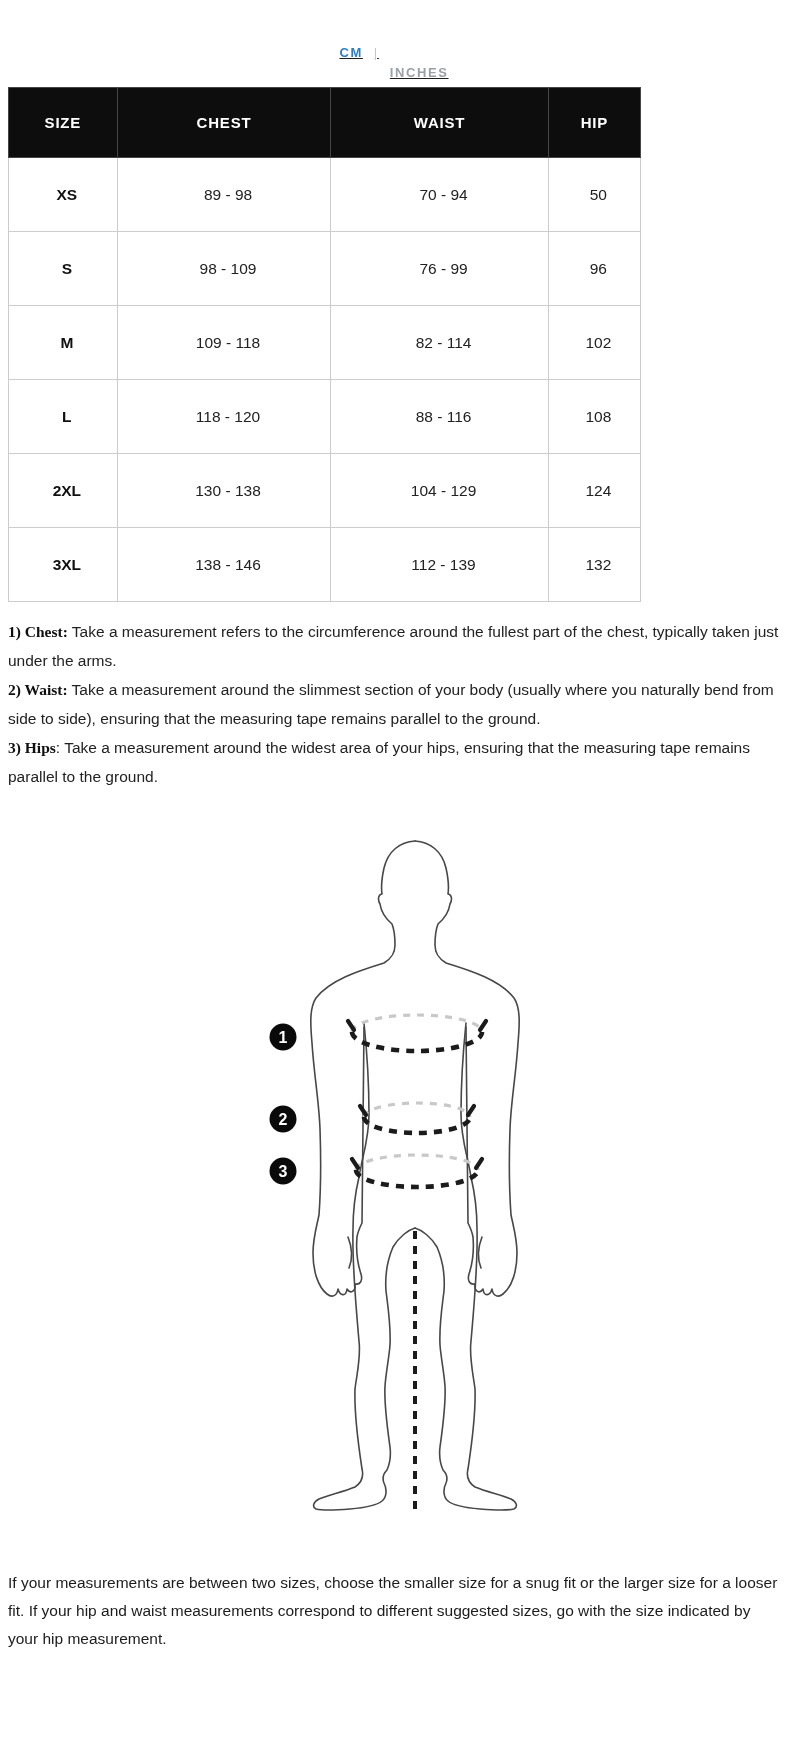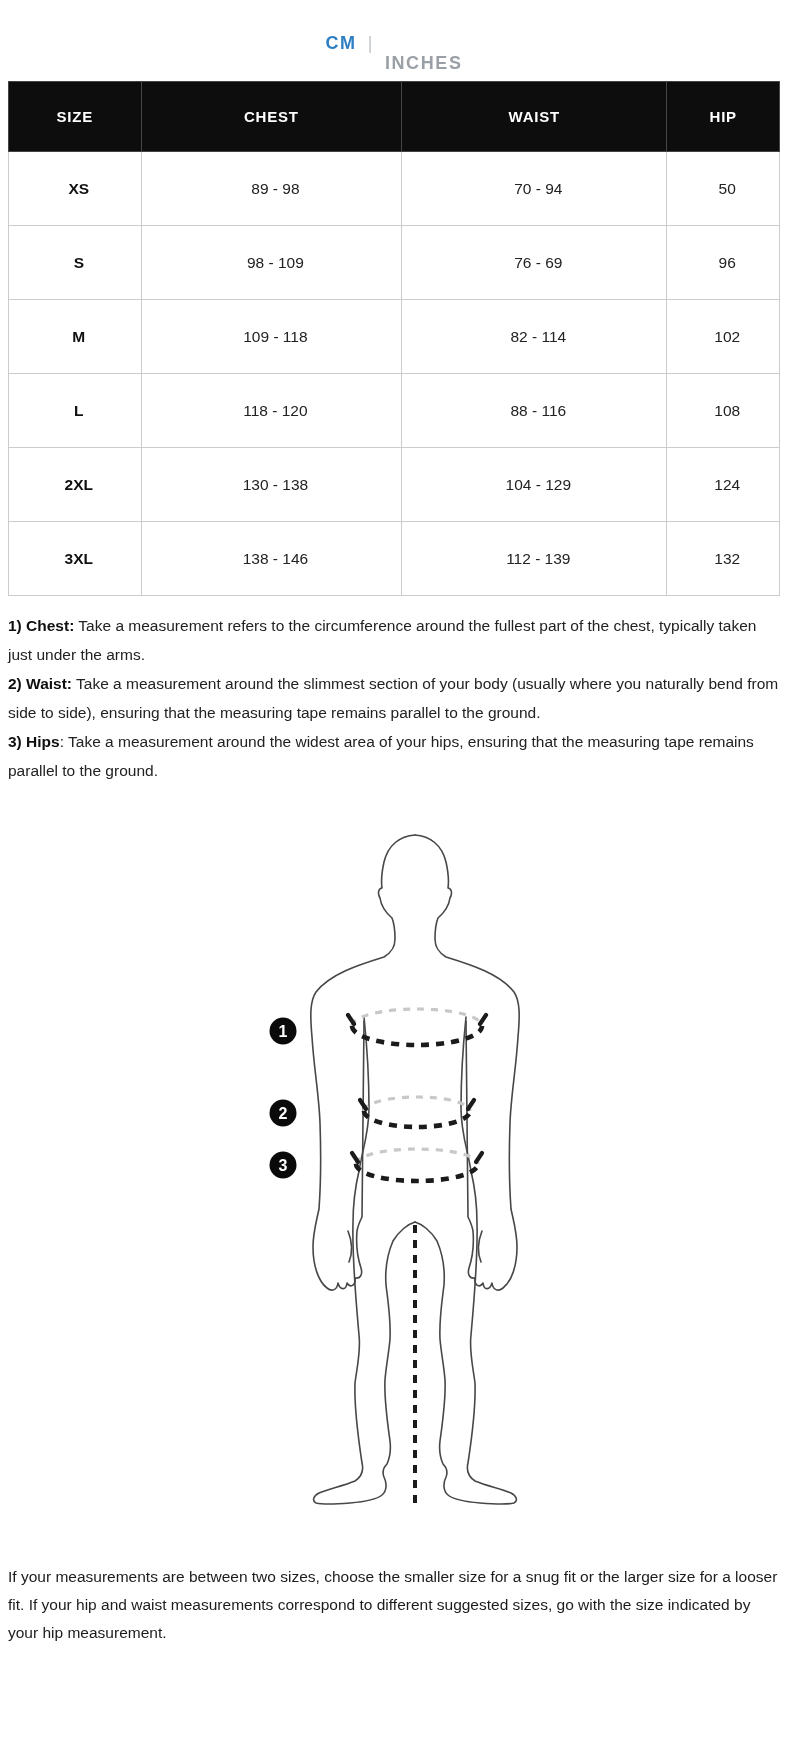--- a/index.html
+++ b/index.html
@@ -6,30 +6,30 @@
   html,body { background:#ffffff; }
   body {
     width:788px;
     font-family:"Liberation Sans", sans-serif;
     color:#1f1f1f;
   }
 
   
   .unit-tabs {
     display:flex; justify-content:center; align-items:center;
-    gap:11px; padding-top:13px;
-    font-size:18px; font-weight:700; letter-spacing:1.6px;
+    gap:11px; padding-top:25px;
+    font-size:13px; font-weight:700; letter-spacing:1.6px;text-decoration:underline;
   }
   .tab-cm { color:#2e7ec1; cursor:pointer; }
   .tab-sep { color:#c3c7cb; font-weight:400; }
   .tab-inches { color:#9aa0a6; cursor:pointer;margin-top:40px; }
 
   
   table.size-chart {
-    width:772px; margin:7px 8px 0;
+    width:633px; margin:7px 8px 0;
     border-collapse:collapse; table-layout:fixed;
   }
   col.c-size  { width:17.2%; }
   col.c-chest { width:33.8%; }
   col.c-waist { width:34.4%; }
   col.c-hip   { width:14.6%; }
   .size-chart th {
     background:#0d0d0d; color:#ffffff;
     height:70px; font-size:15px; font-weight:700; letter-spacing:0.8px;
     border:1px solid #454545; text-align:center;
@@ -40,21 +40,21 @@
     background:#ffffff;
     padding-left:8px;
   }
   .size-chart td.size-cell { font-weight:700; color:#101010; }
 
   
   .notes {
     margin:15px 8px 0; width:772px;
     font-size:15.5px; line-height:29px; color:#222222;
   }
-  .notes strong { color:#0f0f0f; }
+  .notes strong { color:#0f0f0f;font-family:Liberation Serif, serif; }
 
   
   .figure-wrap { position:relative; margin-top:46px; height:692px; }
   .figure-wrap svg { display:block; margin-left:240px; }
 
   
   .fit-advice {
     margin:40px 8px 0; width:772px; padding-bottom:6px;
     font-size:15.5px; line-height:28px; color:#1c1c1c;
   }
@@ -86,21 +86,21 @@
   <tbody>
     <tr>
       <td class="size-cell">XS</td>
       <td>89 - 98</td>
       <td>70 - 94</td>
       <td>50</td>
     </tr>
     <tr>
       <td class="size-cell">S</td>
       <td>98 - 109</td>
-      <td>76 - 69</td>
+      <td>76 - 99</td>
       <td>96</td>
     </tr>
     <tr>
       <td class="size-cell">M</td>
       <td>109 - 118</td>
       <td>82 - 114</td>
       <td>102</td>
     </tr>
     <tr>
       <td class="size-cell">L</td>

